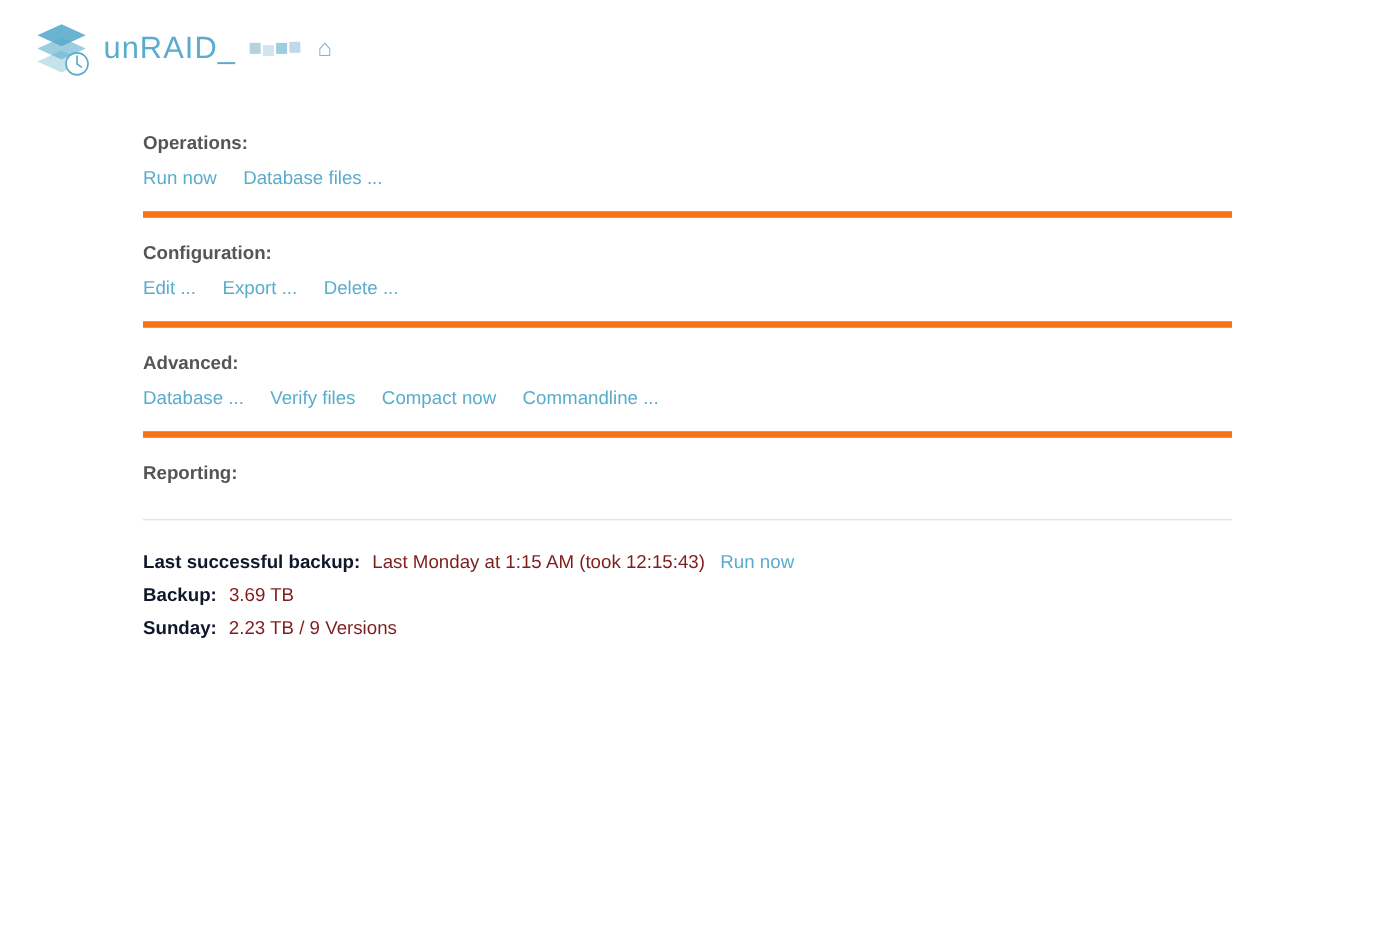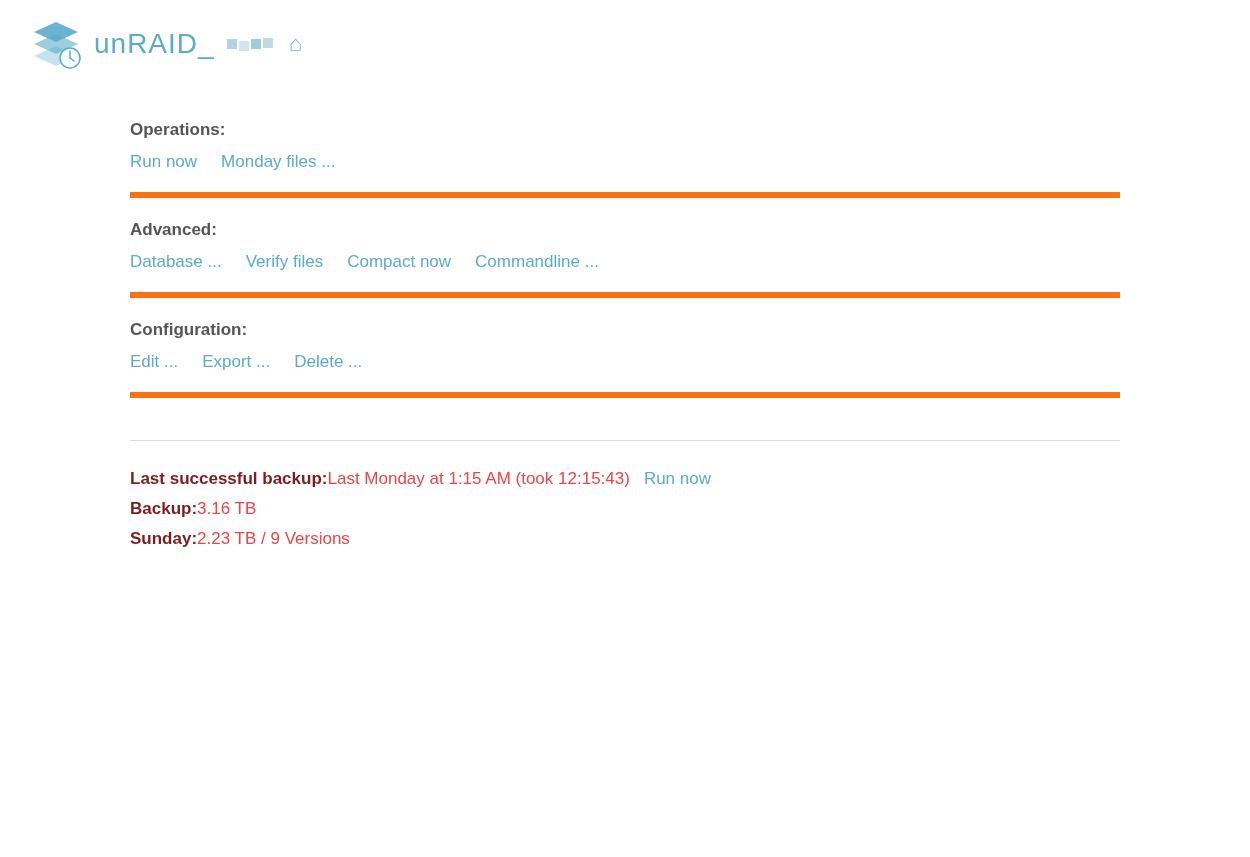--- a/index.html
+++ b/index.html
@@ -83,28 +83,28 @@
 
     .info-row {
       display: flex;
       align-items: baseline;
       margin-bottom: 10px;
       font-size: 17px;
     }
 
     .info-label {
       font-weight: 700;
-      color: #7f1d1d;
+      color: #0f172a;
       min-width: 0;
-      margin-right: 0;
+      margin-right: 11px;
       white-space: nowrap;
     }
 
     .info-value {
-      color: #ef4444;
+      color: #7f1d1d;
       font-weight: 400;
     }
 
     .run-now-inline {
       color: #5aaccc;
       cursor: pointer;
       margin-left: 14px;
       font-weight: 400;
       font-size: 17px;
     }
@@ -145,53 +145,54 @@
   <span class="header-icon-link" style="color:#7ab8cc;font-size:22px;margin-left:4px;">⌂</span>
 </div>
 
 <div class="main-content">
 
   <div id="sections-container">
       <div class="section">
         <div class="section-label">Operations:</div>
         <div class="section-links">
           <a class="link-item" href="#">Run now</a>
-          <a class="link-item" href="#">Monday files ...</a>
+          <a class="link-item" href="#">Database files ...</a>
+        </div>
+      </div>
+      <div class="section">
+        <div class="section-label">Configuration:</div>
+        <div class="section-links">
+          <a class="link-item" href="#">Edit ...</a>
+          <a class="link-item" href="#">Export ...</a>
+          <a class="link-item" href="#">Delete ...</a>
         </div>
       </div>
       <div class="section">
         <div class="section-label">Advanced:</div>
         <div class="section-links">
           <a class="link-item" href="#">Database ...</a>
           <a class="link-item" href="#">Verify files</a>
           <a class="link-item" href="#">Compact now</a>
           <a class="link-item" href="#">Commandline ...</a>
         </div>
       </div>
       <div class="section">
-        <div class="section-label">Configuration:</div>
-        <div class="section-links">
-          <a class="link-item" href="#">Edit ...</a>
-          <a class="link-item" href="#">Export ...</a>
-          <a class="link-item" href="#">Delete ...</a>
-        </div>
-      </div>
-      <div class="section">
+        <div class="section-label">Reporting:</div>
       </div>
     </div>
 
   <div class="info-section">
     <div class="info-row">
       <span class="info-label">Last successful backup:</span>
       <span class="info-value">Last Monday at 1:15 AM (took 12:15:43)</span>
       <span class="run-now-inline">Run now</span>
     </div>
     <div class="info-row">
       <span class="info-label">Backup:</span>
-      <span class="info-value">3.16 TB</span>
+      <span class="info-value">3.69 TB</span>
     </div>
     <div class="info-row">
       <span class="info-label">Sunday:</span>
       <span class="info-value">2.23 TB / 9 Versions</span>
     </div>
   </div>
 
 </div>
 
 </body></html>

